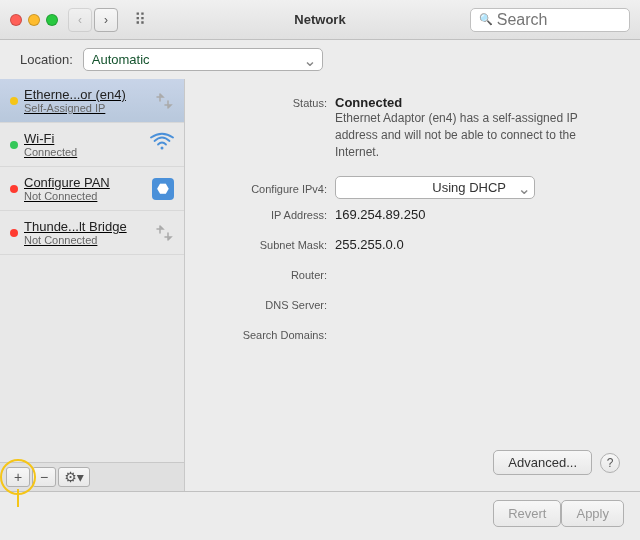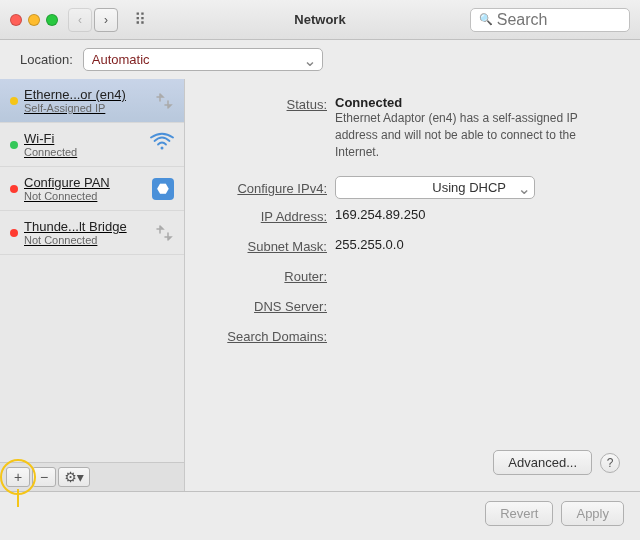--- a/index.html
+++ b/index.html
@@ -124,21 +124,21 @@
       display: inline-block;
     }
     .location-select {
       appearance: none;
       -webkit-appearance: none;
       background: white;
       border: 1px solid #b0b0b0;
       border-radius: 5px;
       padding: 3px 30px 3px 8px;
       font-size: 13px;
-      color: #7f1d1d;
+      color: #14532d;
       width: 240px;
       cursor: pointer;
     }
     .location-select-arrow {
       position: absolute;
       right: 6px;
       top: 50%;
       transform: translateY(-50%);
       pointer-events: none;
       color: #888;
@@ -262,25 +262,24 @@
 
     .detail-row {
       display: flex;
       align-items: flex-start;
       min-height: 22px;
     }
     .detail-label {
       width: 130px;
       text-align: right;
       color: #555;
-      font-size: 13px;
+      font-size: 11px;
       padding-right: 8px;
       flex-shrink: 0;
       padding-top: 2px;
-      text-decoration: underline;
     }
     .detail-value {
       font-size: 13px;
       color: #222;
     }
     .status-connected {
       font-weight: bold;
       font-size: 13px;
       color: #222;
     }
@@ -318,24 +317,23 @@
       top: 50%;
       transform: translateY(-50%);
       pointer-events: none;
       color: #888;
       font-size: 16px;
     }
 
     
     .bottom-bar {
       display: flex;
-      align-items: center;
       justify-content: flex-end;
       padding: 8px 16px;
-      gap: 8px;
+      gap: 0;
       border-top: 1px solid #c0c0c0;
       background: #ececec;
       height: 44px;
     }
     .btn-advanced {
       padding: 4px 14px;
       border: 1px solid #b0b0b0;
       border-radius: 5px;
       background: linear-gradient(to bottom, #f7f7f7, #e8e8e8);
       font-size: 13px;

